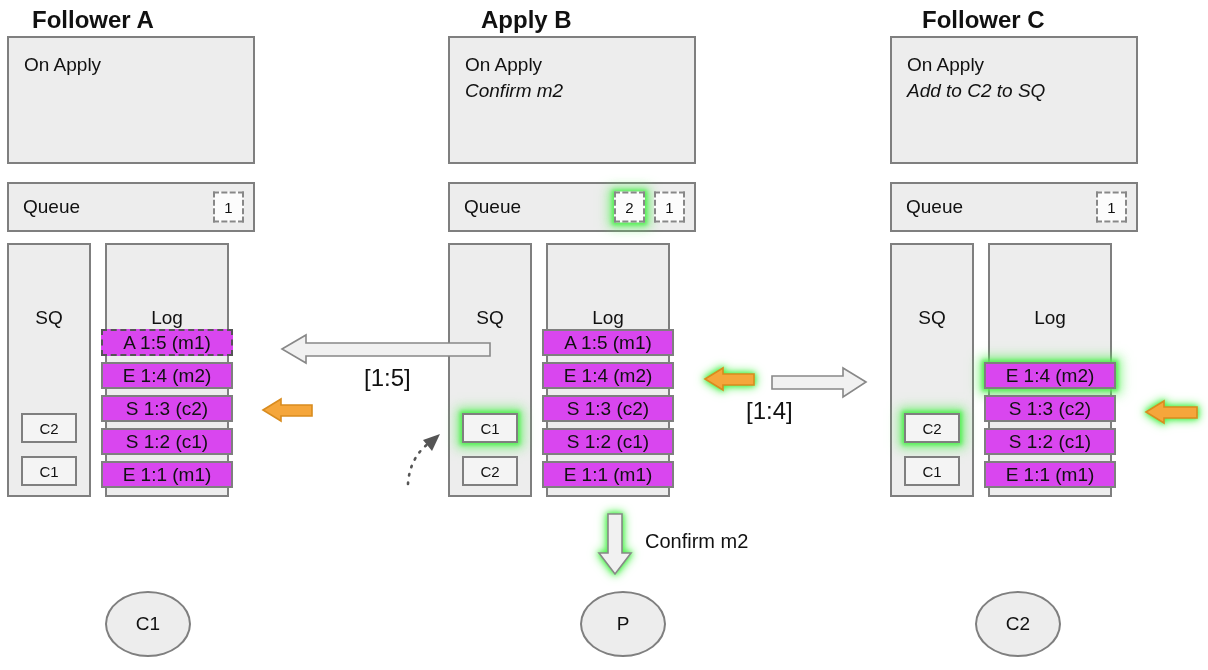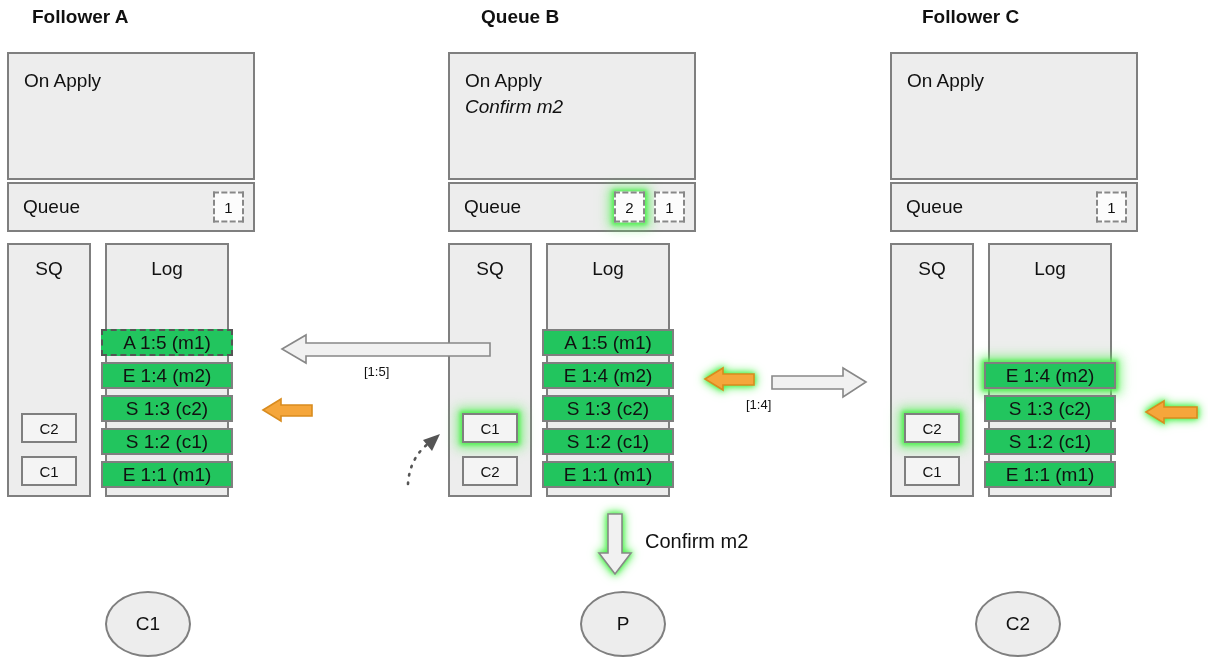--- a/index.html
+++ b/index.html
@@ -1,55 +1,55 @@
 <!DOCTYPE html>
 <html><head>
 <meta charset="utf-8">
 <style>
   * { margin:0; padding:0; box-sizing:border-box; }
   body { background:#ffffff; font-family:"Liberation Sans", sans-serif; color:#111; }
   .canvas { position:relative; width:1208px; height:670px; background:#fff; overflow:hidden; }
 
   .column { position:absolute; top:0; width:248px; height:500px; }
 
-  .node-title { position:absolute; top:6px; font-size:19px; font-weight:bold; white-space:nowrap; }
+  .node-title { position:absolute; top:6px; font-size:24px; font-weight:bold; white-space:nowrap; }
 
   .box { position:absolute; background:#ededed; border:2px solid #7f7f7f; }
 
-  .on-apply { top:52px; left:0; width:100%; height:128px; padding:14px 0 0 15px; }
+  .on-apply { top:36px; left:0; width:100%; height:128px; padding:14px 0 0 15px; }
   .on-apply .line { font-size:19px; line-height:26px; white-space:nowrap; }
   .on-apply .note { font-style:italic; }
 
   .queue { top:182px; left:0; width:100%; height:50px; }
   .queue-label { position:absolute; left:14px; top:50%; transform:translateY(-50%); font-size:19px; }
   .queue-chips { position:absolute; right:9px; top:50%; transform:translateY(-50%); display:flex; gap:9px; }
   .queue-chip { width:31px; height:31px; border:2px dashed #888; background:#fcfcfc;
                 display:flex; align-items:center; justify-content:center; font-size:15px; }
 
   .sq  { top:243px; left:0;  width:84px;  height:254px; }
   .log { top:243px; left:98px; width:124px; height:254px; }
-  .box-title { text-align:center; padding-top:13px; font-size:19px; }
+  .box-title { text-align:center; padding-top:22px; font-size:19px;margin-top:40px; }
 
   .chips { position:absolute; left:0; bottom:0; width:100%; display:flex; flex-direction:column;
            align-items:center; gap:13px; padding-bottom:9px; }
   .chip { width:56px; height:30px; border:2px solid #7f7f7f; background:#f4f4f4;
           display:flex; align-items:center; justify-content:center; font-size:15px; }
 
   .entries { position:absolute; left:0; bottom:0; width:100%; display:flex; flex-direction:column;
              justify-content:flex-end; align-items:center; gap:6px; padding-bottom:7px; }
-  .entry { width:132px; height:27px; border:2px solid #7f7f7f; background:#22c55e;
+  .entry { width:132px; height:27px; border:2px solid #7f7f7f; background:#d946ef;
            display:flex; align-items:center; justify-content:center; font-size:19px; white-space:nowrap; }
   .entry.dashed { border:2px dashed #555; }
 
   .hl { box-shadow:0 0 4px 2px #55f055, 0 0 11px 5px rgba(80,240,80,0.65); }
 
   .client { position:absolute; width:86px; height:66px; border:2px solid #7f7f7f; border-radius:50%;
             background:#ededed; display:flex; align-items:center; justify-content:center; font-size:19px; }
 
-  .arrow-label { position:absolute; font-size:13px; white-space:nowrap; }
+  .arrow-label { position:absolute; font-size:24px; white-space:nowrap; }
   .confirm-label { position:absolute; font-size:20px; line-height:28px; width:110px; }
 
   svg.overlay { position:absolute; left:0; top:0; pointer-events:none; }
   .gray-arrow   { fill:#f1f1f1; stroke:#888; stroke-width:1.6; }
   .orange-arrow { fill:#f5a63b; stroke:#d98c1f; stroke-width:1.6; }
   .glow { filter: drop-shadow(0 0 2.5px #4ef24e) drop-shadow(0 0 5px #4ef24e); }
   .dotted-line { fill:none; stroke:#555; stroke-width:2.6; stroke-dasharray:1.5 7; stroke-linecap:round; }
   .dotted-head { fill:#555; }
 </style>
 </head>
@@ -81,21 +81,21 @@
         <div class="entry dashed">A 1:5 (m1)</div>
         <div class="entry">E 1:4 (m2)</div>
         <div class="entry">S 1:3 (c2)</div>
         <div class="entry">S 1:2 (c1)</div>
         <div class="entry">E 1:1 (m1)</div>
       </div>
     </div>
   </div>
 
   <div class="column" style="left:448px">
-    <div class="node-title" style="left:33px">Queue B</div>
+    <div class="node-title" style="left:33px">Apply B</div>
     <div class="box on-apply">
       <div class="line">On Apply</div>
       <div class="line note">Confirm m2</div>
     </div>
     <div class="box queue">
       <span class="queue-label">Queue</span>
       <div class="queue-chips">
         <div class="queue-chip hl">2</div>
         <div class="queue-chip">1</div>
       </div>
@@ -116,20 +116,21 @@
         <div class="entry">S 1:2 (c1)</div>
         <div class="entry">E 1:1 (m1)</div>
       </div>
     </div>
   </div>
 
   <div class="column" style="left:890px">
     <div class="node-title" style="left:32px">Follower C</div>
     <div class="box on-apply">
       <div class="line">On Apply</div>
+      <div class="line note">Add to C2 to SQ</div>
     </div>
     <div class="box queue">
       <span class="queue-label">Queue</span>
       <div class="queue-chips">
         <div class="queue-chip">1</div>
       </div>
     </div>
     <div class="box sq">
       <div class="box-title">SQ</div>
       <div class="chips">

